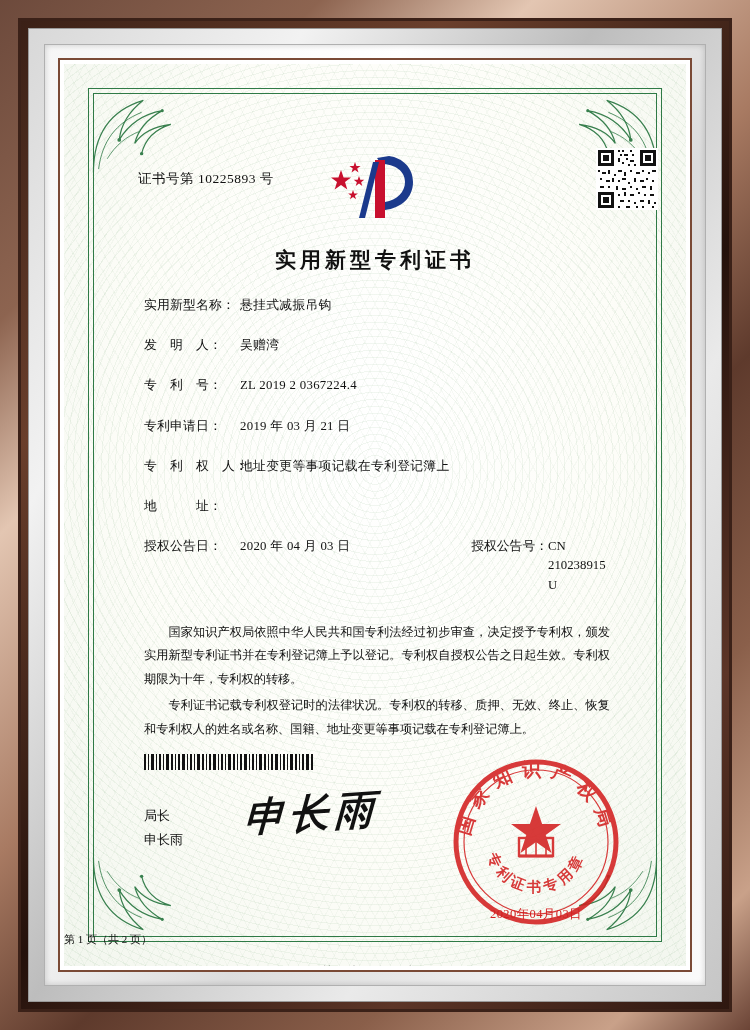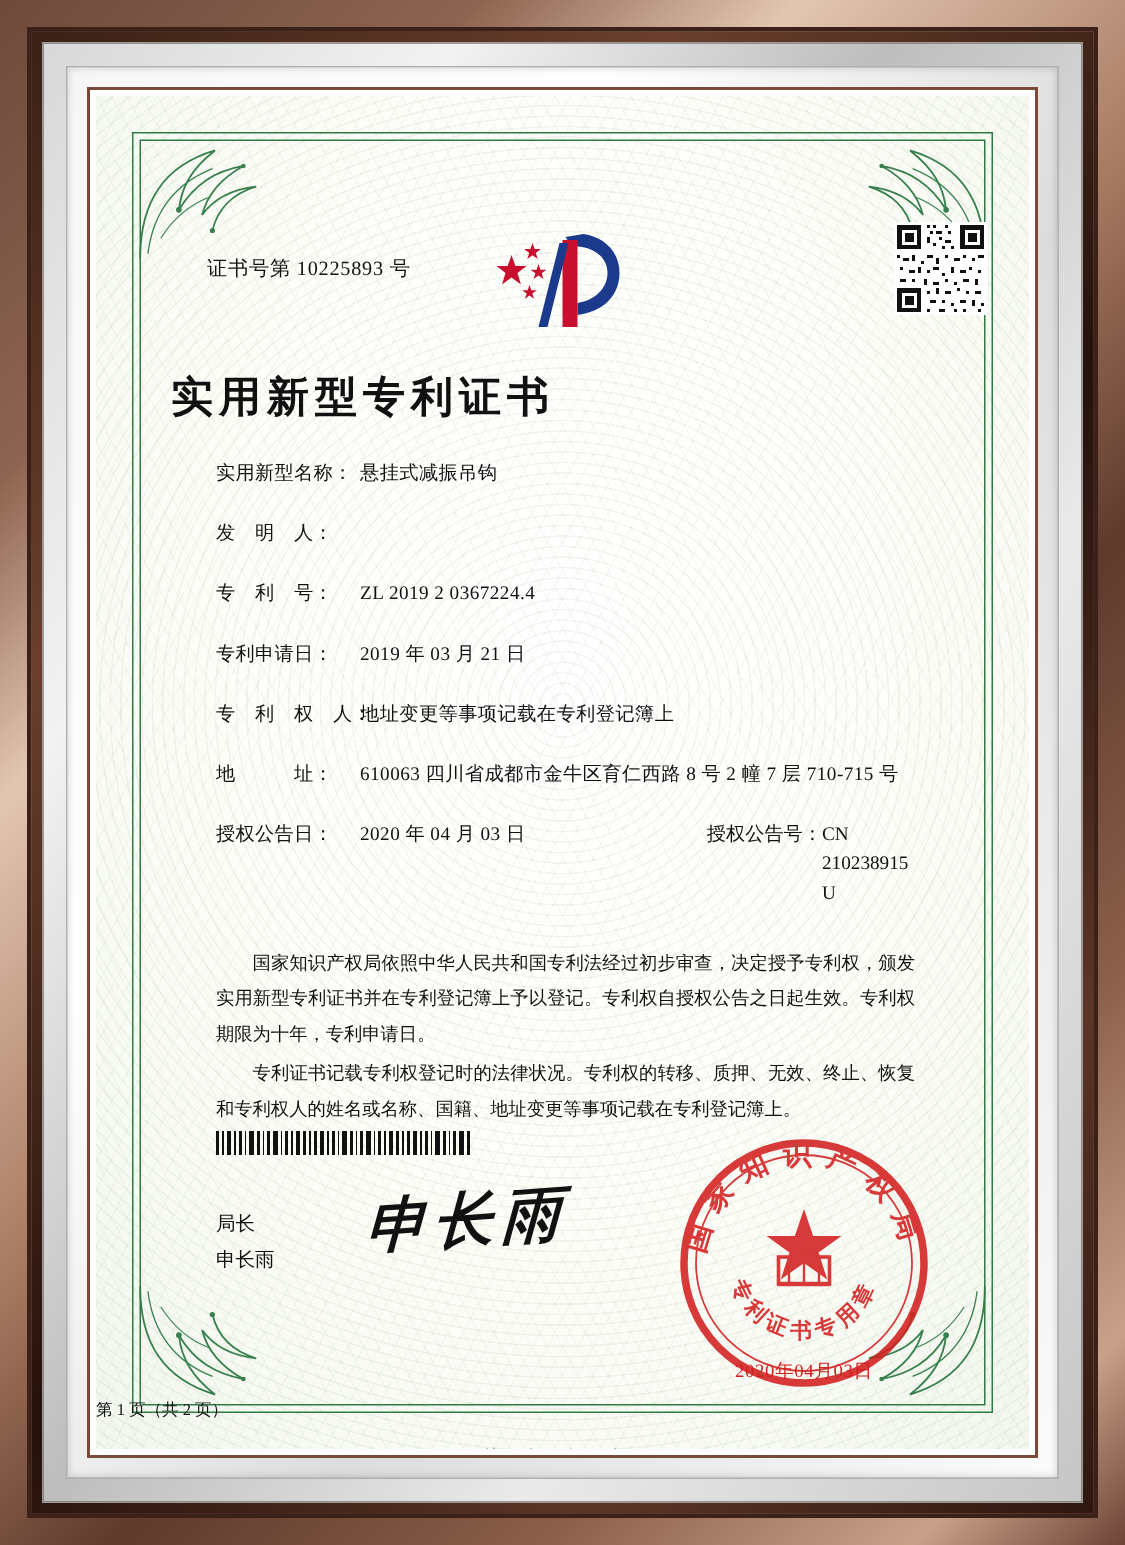--- a/index.html
+++ b/index.html
@@ -122,22 +122,22 @@
     transform: translateX(-50%);
     width: 120px; height: 72px;
   }
   .qr {
     position: absolute;
     right: 28px; top: 84px;
     width: 62px; height: 62px;
   }
 
   .title {
-    text-align: left;
-    font-size: 28px;
+    text-align: center;
+    font-size: 21px;
     font-weight: bold;
     letter-spacing: 4px;
     color: #111;
     margin-top: 58px;
     font-family: "DejaVu Serif", "Liberation Serif", serif;
   }
 
   .fields {
     margin-top: 22px;
     padding-left: 30px;
@@ -395,53 +395,53 @@
 
       <div class="fields">
 
         <div class="field-row">
           <span class="field-label">实用新型名称：</span>
           <span class="field-value">悬挂式减振吊钩</span>
         </div>
 
         <div class="field-row">
           <span class="field-label">发　明　人：</span>
+          <span class="field-value">吴赠湾</span>
         </div>
 
         <div class="field-row">
           <span class="field-label">专　利　号：</span>
           <span class="field-value">ZL 2019 2 0367224.4</span>
         </div>
 
         <div class="field-row">
           <span class="field-label">专利申请日：</span>
           <span class="field-value">2019 年 03 月 21 日</span>
         </div>
 
         <div class="field-row">
           <span class="field-label">专　利　权　人：</span>
           <span class="field-value">地址变更等事项记载在专利登记簿上</span>
         </div>
 
         <div class="field-row">
           <span class="field-label">地　　　址：</span>
-          <span class="field-value">610063 四川省成都市金牛区育仁西路 8 号 2 幢 7 层 710-715 号</span>
         </div>
 
         <div class="field-row two-col">
           <span class="field-label">授权公告日：</span>
           <span class="field-value">2020 年 04 月 03 日</span>
           <span class="field-label2">授权公告号：</span>
           <span class="field-value2">CN 210238915 U</span>
         </div>
 
       </div>
 
       <div class="paragraphs">
-        <p>国家知识产权局依照中华人民共和国专利法经过初步审查，决定授予专利权，颁发实用新型专利证书并在专利登记簿上予以登记。专利权自授权公告之日起生效。专利权期限为十年，专利申请日。</p>
+        <p>国家知识产权局依照中华人民共和国专利法经过初步审查，决定授予专利权，颁发实用新型专利证书并在专利登记簿上予以登记。专利权自授权公告之日起生效。专利权期限为十年，专利权的转移。</p>
         <p>专利证书记载专利权登记时的法律状况。专利权的转移、质押、无效、终止、恢复和专利权人的姓名或名称、国籍、地址变更等事项记载在专利登记簿上。</p>
       </div>
     </div>
 
     <div class="barcode">
       <svg viewBox="0 0 170 16" xmlns="http://www.w3.org/2000/svg" shape-rendering="crispEdges">
         <g fill="#111">
           <rect x="0" y="0" width="2" height="16"></rect>
             <rect x="4" y="0" width="1" height="16"></rect>
           <rect x="7" y="0" width="3" height="16"></rect>

